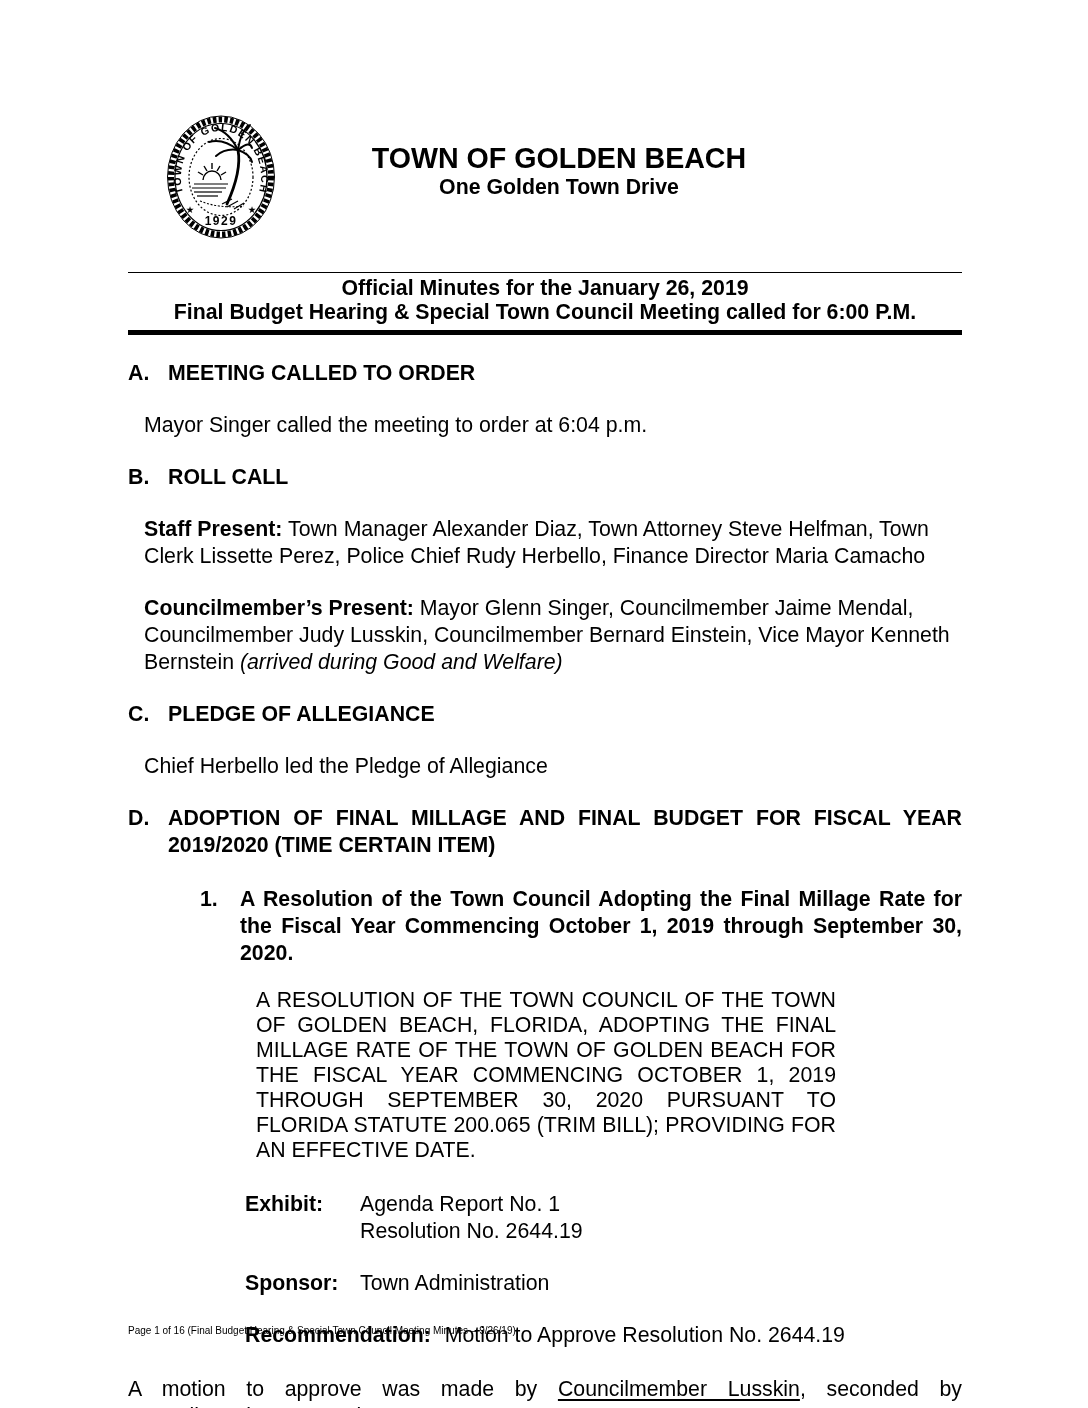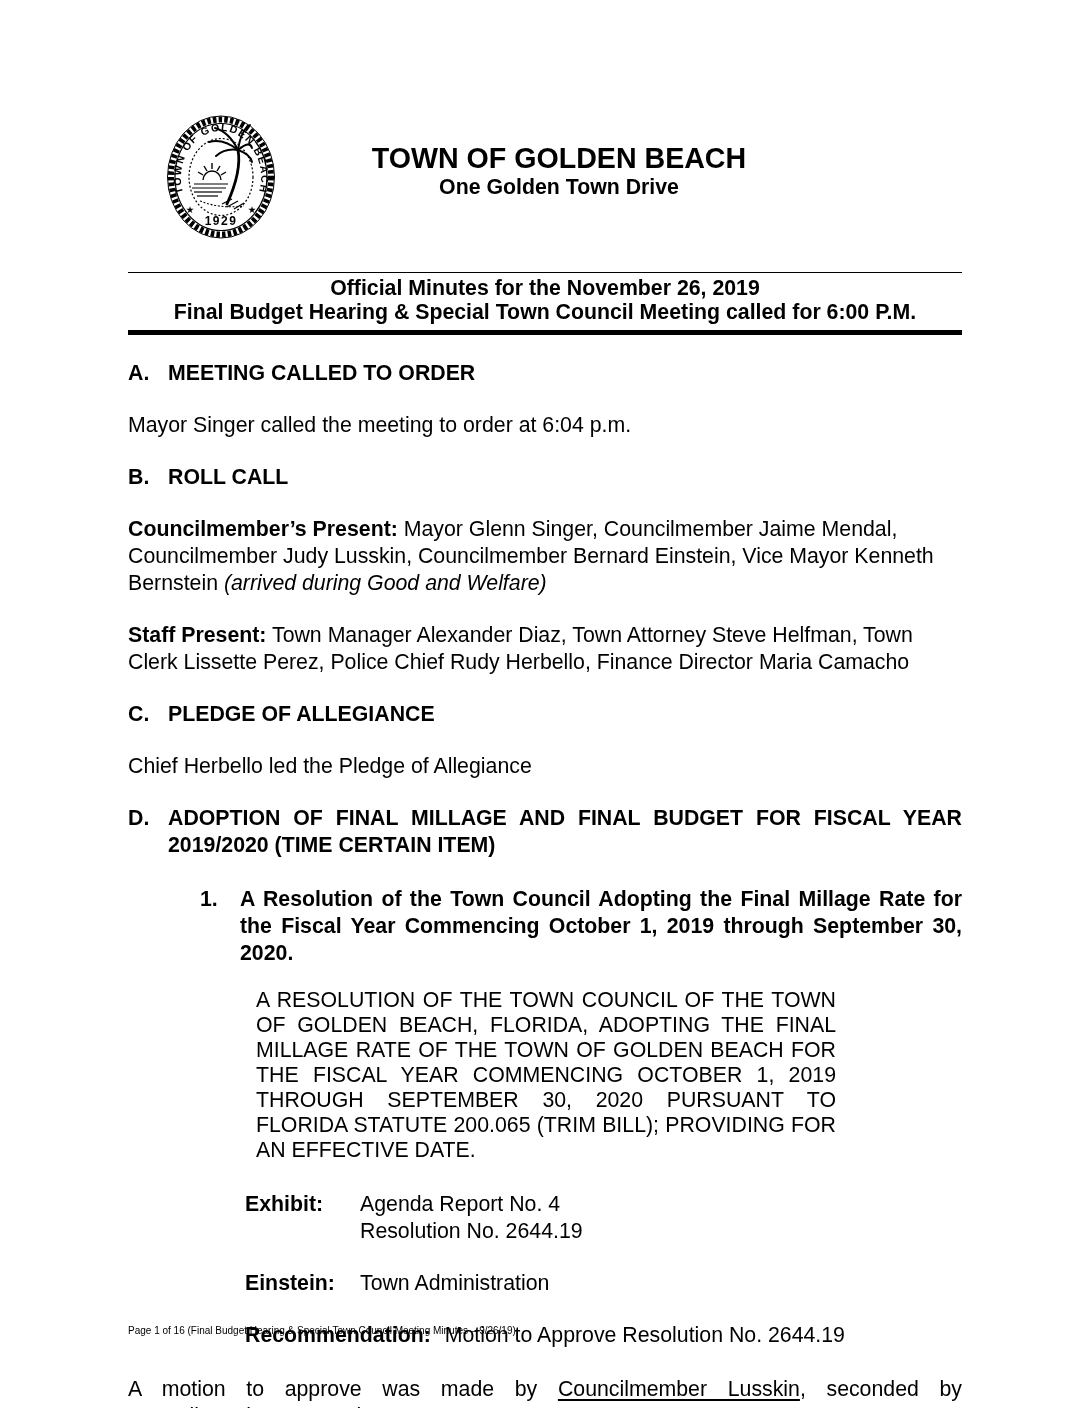--- a/index.html
+++ b/index.html
@@ -30,21 +30,21 @@
     text-align:center;font-weight:bold;
     padding:3px 0 6px 0;
     line-height:24px;
   }
 
   
   .sect{display:flex;margin:25px 0 0 0;font-weight:bold;}
   .sect-letter{flex:0 0 40px;}
   .sect-title{flex:1;}
   .sect-title.justify{text-align:justify;}
-  .para{margin:25px 0 0 0;}
+  .para{margin:25px 0 0 16px;}
   .bold{font-weight:bold;}
   .italic{font-style:italic;}
   .ul{text-decoration:underline;text-decoration-thickness:2px;text-underline-offset:3px;}
 
   .item{display:flex;margin:27px 0 0 72px;font-weight:bold;}
   .item-num{flex:0 0 40px;}
   .item-text{flex:1;text-align:justify;}
 
   .resolution{
     margin:21px 0 0 128px;
@@ -128,36 +128,36 @@
 
     <div class="header-text">
       <h1 class="org-name">TOWN OF GOLDEN BEACH</h1>
       <div class="addr">One Golden Town Drive</div>
     </div>
   </div>
 
   <div class="content">
 
     <div class="title-block">
-      <div>Official Minutes for the November 26, 2019</div>
+      <div>Official Minutes for the January 26, 2019</div>
       <div>Final Budget Hearing &amp; Special Town Council Meeting called for 6:00 P.M.</div>
     </div>
 
     <div class="sect">
       <span class="sect-letter">A.</span>
       <span class="sect-title">MEETING CALLED TO ORDER</span>
     </div>
     <p class="para">Mayor Singer called the meeting to order at 6:04 p.m.</p>
 
     <div class="sect">
       <span class="sect-letter">B.</span>
       <span class="sect-title">ROLL CALL</span>
     </div>
+    <p class="para"><span class="bold">Staff Present:</span><span> Town Manager Alexander Diaz, Town Attorney Steve Helfman, Town Clerk Lissette Perez, Police Chief Rudy Herbello, Finance Director Maria Camacho</span></p>
     <p class="para"><span class="bold">Councilmember’s Present:</span><span> Mayor Glenn Singer, Councilmember Jaime Mendal, Councilmember Judy Lusskin, Councilmember Bernard Einstein, Vice Mayor Kenneth Bernstein </span><span class="italic">(arrived during Good and Welfare)</span></p>
-    <p class="para"><span class="bold">Staff Present:</span><span> Town Manager Alexander Diaz, Town Attorney Steve Helfman, Town Clerk Lissette Perez, Police Chief Rudy Herbello, Finance Director Maria Camacho</span></p>
 
     <div class="sect">
       <span class="sect-letter">C.</span>
       <span class="sect-title">PLEDGE OF ALLEGIANCE</span>
     </div>
     <p class="para">Chief Herbello led the Pledge of Allegiance</p>
 
     <div class="sect">
       <span class="sect-letter">D.</span>
       <span class="sect-title justify">ADOPTION OF FINAL MILLAGE AND FINAL BUDGET FOR FISCAL YEAR 2019/2020 (TIME CERTAIN ITEM)</span>
@@ -166,27 +166,27 @@
     <div class="item">
       <span class="item-num">1.</span>
       <span class="item-text">A Resolution of the Town Council Adopting the Final Millage Rate for the Fiscal Year Commencing October 1, 2019 through September 30, 2020.</span>
     </div>
 
     <div class="resolution">A RESOLUTION OF THE TOWN COUNCIL OF THE TOWN OF GOLDEN BEACH, FLORIDA, ADOPTING THE FINAL MILLAGE RATE OF THE TOWN OF GOLDEN BEACH FOR THE FISCAL YEAR COMMENCING OCTOBER 1, 2019 THROUGH SEPTEMBER 30, 2020 PURSUANT TO FLORIDA STATUTE 200.065 (TRIM BILL); PROVIDING FOR AN EFFECTIVE DATE.</div>
 
     <div class="kv">
       <span class="kv-label">Exhibit:</span>
       <span class="kv-value">
-        <div>Agenda Report No. 4</div>
+        <div>Agenda Report No. 1</div>
         <div>Resolution No. 2644.19</div>
       </span>
     </div>
 
     <div class="kv gap">
-      <span class="kv-label">Einstein:</span>
+      <span class="kv-label">Sponsor:</span>
       <span class="kv-value">Town Administration</span>
     </div>
 
     <div class="rec"><span class="bold">Recommendation:</span><span class="rec-value">Motion to Approve Resolution No. 2644.19</span></div>
 
     <p class="motion"><span>A motion to approve was made by </span><span class="ul">Councilmember Lusskin</span><span>, seconded by </span><span class="ul">Councilmember Bernstein</span><span>.</span></p>
 
   </div>
 
   <div class="footer">Page 1 of 16 (Final Budget Hearing &amp; Special Town Council Meeting Minutes – 9/26/19)</div>

